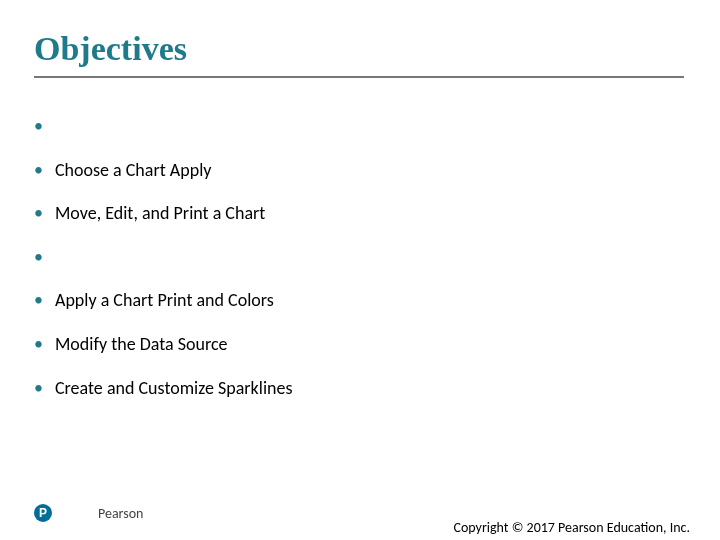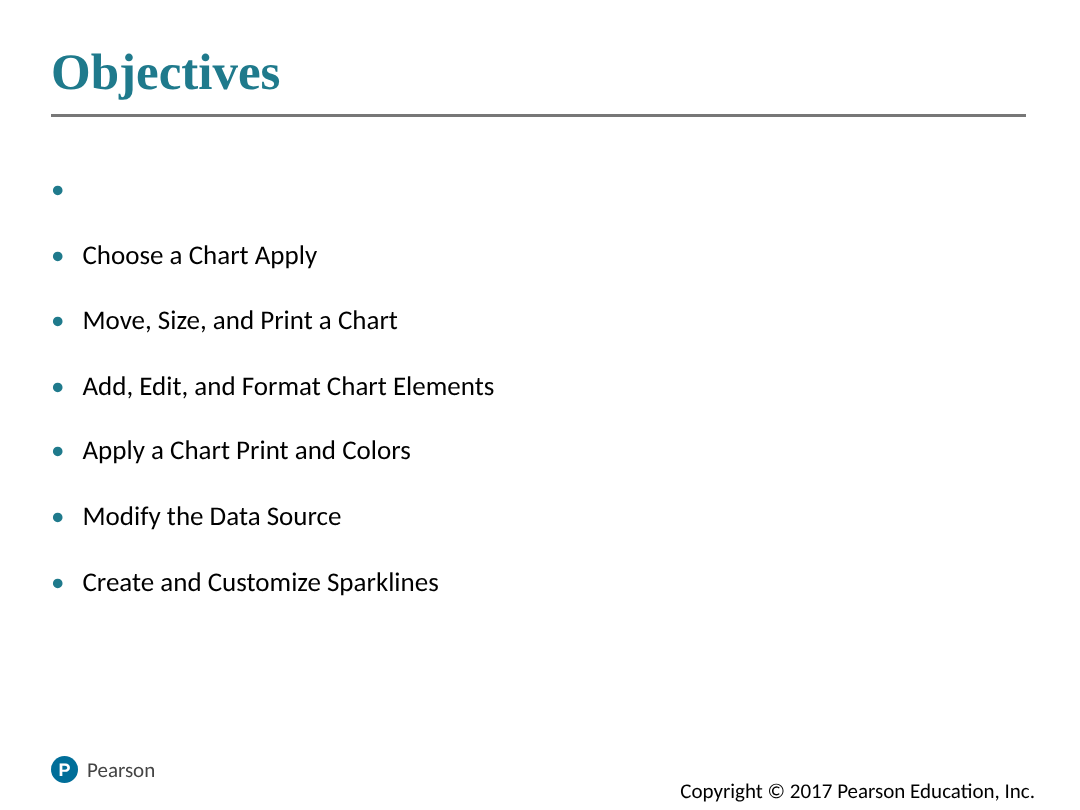--- a/index.html
+++ b/index.html
@@ -73,44 +73,44 @@
     font-weight: 700;
     font-size: 12px;
     display: flex;
     align-items: center;
     justify-content: center;
     font-family: Arial, sans-serif;
   }
   .logo-text {
     font-size: 14px;
     color: #444;
+    margin-left: 40px;
   }
 </style>
 </head>
 <body>
 
 <div class="slide">
 
   <div class="title">Objectives</div>
 
   <div class="list">
     <div class="item">
       <span class="bullet">•</span>
     </div>
     <div class="item">
       <span class="bullet">•</span>
       <span>Choose a Chart Apply</span>
     </div>
     <div class="item">
       <span class="bullet">•</span>
-      <span>Move, Size, and Print a Chart</span>
+      <span>Move, Edit, and Print a Chart</span>
     </div>
     <div class="item">
       <span class="bullet">•</span>
-      <span>Add, Edit, and Format Chart Elements</span>
     </div>
     <div class="item">
       <span class="bullet">•</span>
       <span>Apply a Chart Print and Colors</span>
     </div>
     <div class="item">
       <span class="bullet">•</span>
       <span>Modify the Data Source</span>
     </div>
     <div class="item">

